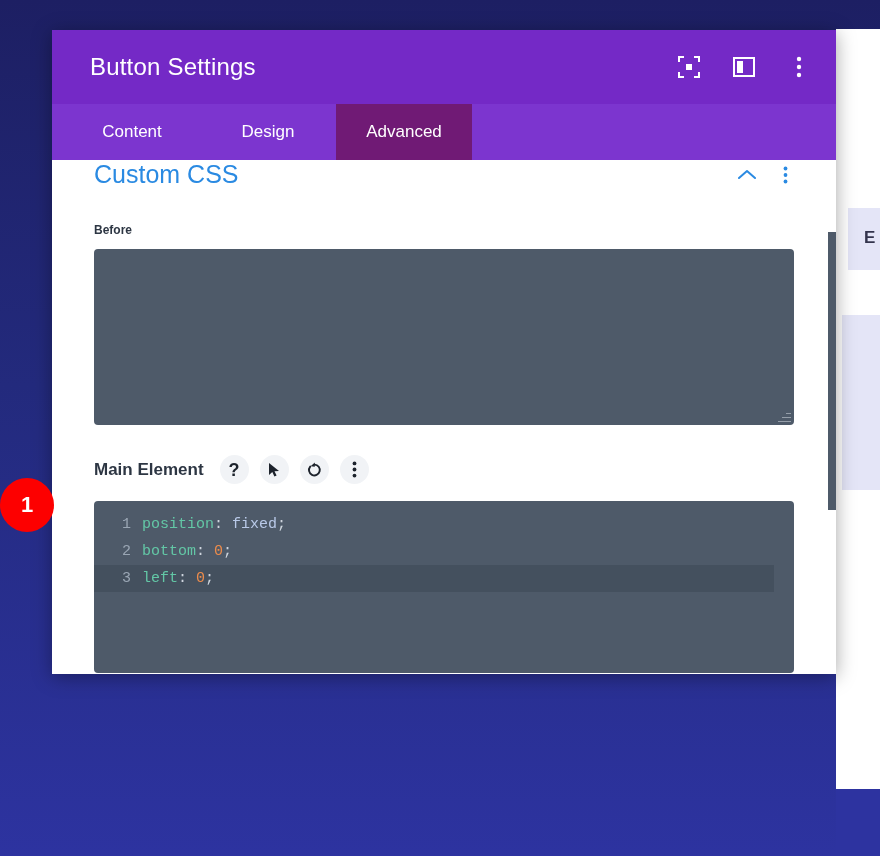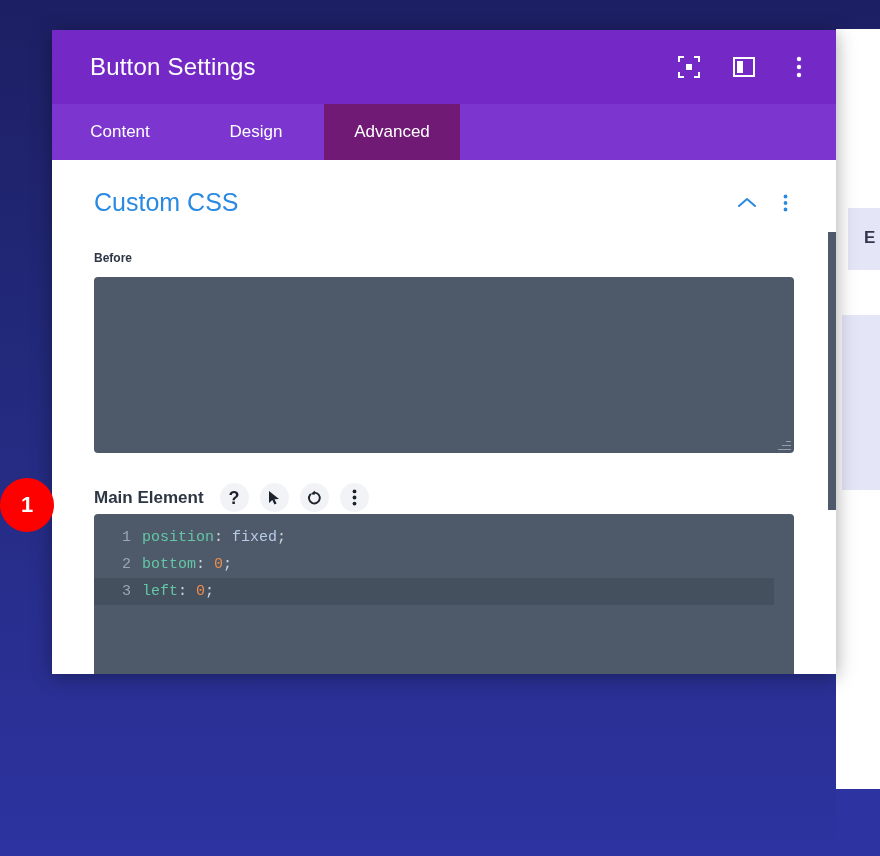--- a/index.html
+++ b/index.html
@@ -64,38 +64,38 @@
   .mtitle {
     color: #ffffff; font-size: 24px; font-weight: 400; flex: 1;
     letter-spacing: .2px;
   }
   .hicons { display: flex; align-items: center; gap: 33px; }
   .hicon { cursor: pointer; display: flex; align-items: center; justify-content: center;
            width: 22px; height: 22px; }
   .hicon svg { display: block; }
 
   
-  .mtabs { height: 56px; background: #7c35cf; display: flex; }
+  .mtabs { height: 56px; background: #7c35cf; display: flex; padding-left: 12px; }
   .tab {
     min-width: 136px; padding: 0 22px;
     display: flex; align-items: center; justify-content: center;
     color: #ffffff; font-size: 17px; cursor: pointer;
   }
   .tab.active { background: #701a75; }
 
   
   .mbody {
     position: relative;
     height: 616px; background: #ffffff; overflow: hidden;
   }
   .mbody-inner { padding: 0 42px; }
 
   .section-head {
     display: flex; align-items: center;
-    padding-top: 28px; padding-bottom: 4px;
+    padding-bottom: 4px;
   }
   .section-title {
     flex: 1; font-size: 25px; color: #2a8ae2; font-weight: 400;
   }
   .sh-icons { display: flex; align-items: center; gap: 20px; }
   .sh-icon { cursor: pointer; width: 18px; height: 18px;
              display: flex; align-items: center; justify-content: center; }
 
   .field-label {
     font-size: 12px; color: #2d3643; font-weight: 700;
@@ -110,21 +110,21 @@
   .resize-grip {
     position: absolute; right: 3px; bottom: 3px; width: 13px; height: 13px;
     opacity: .55;
   }
   .resize-grip i {
     position: absolute; right: 0; display: block;
     height: 1px; background: #cfd6de; transform-origin: right;
   }
 
   
-  .me-row { display: flex; align-items: center; margin-top: 30px; margin-bottom: 2px; }
+  .me-row { display: flex; align-items: center; margin-top: 30px; margin-bottom: 17px; }
   .me-label { font-size: 17px; color: #2d3643; font-weight: 700; margin-right: 16px; }
   .me-icons { display: flex; align-items: center; gap: 11px; }
   .circ-btn {
     width: 29px; height: 29px; border-radius: 50%;
     background: #f1f3f6;
     display: flex; align-items: center; justify-content: center;
     cursor: pointer;
   }
   .circ-btn .q { font-size: 18px; font-weight: 700; color: #1d232c; line-height: 1; }
 

